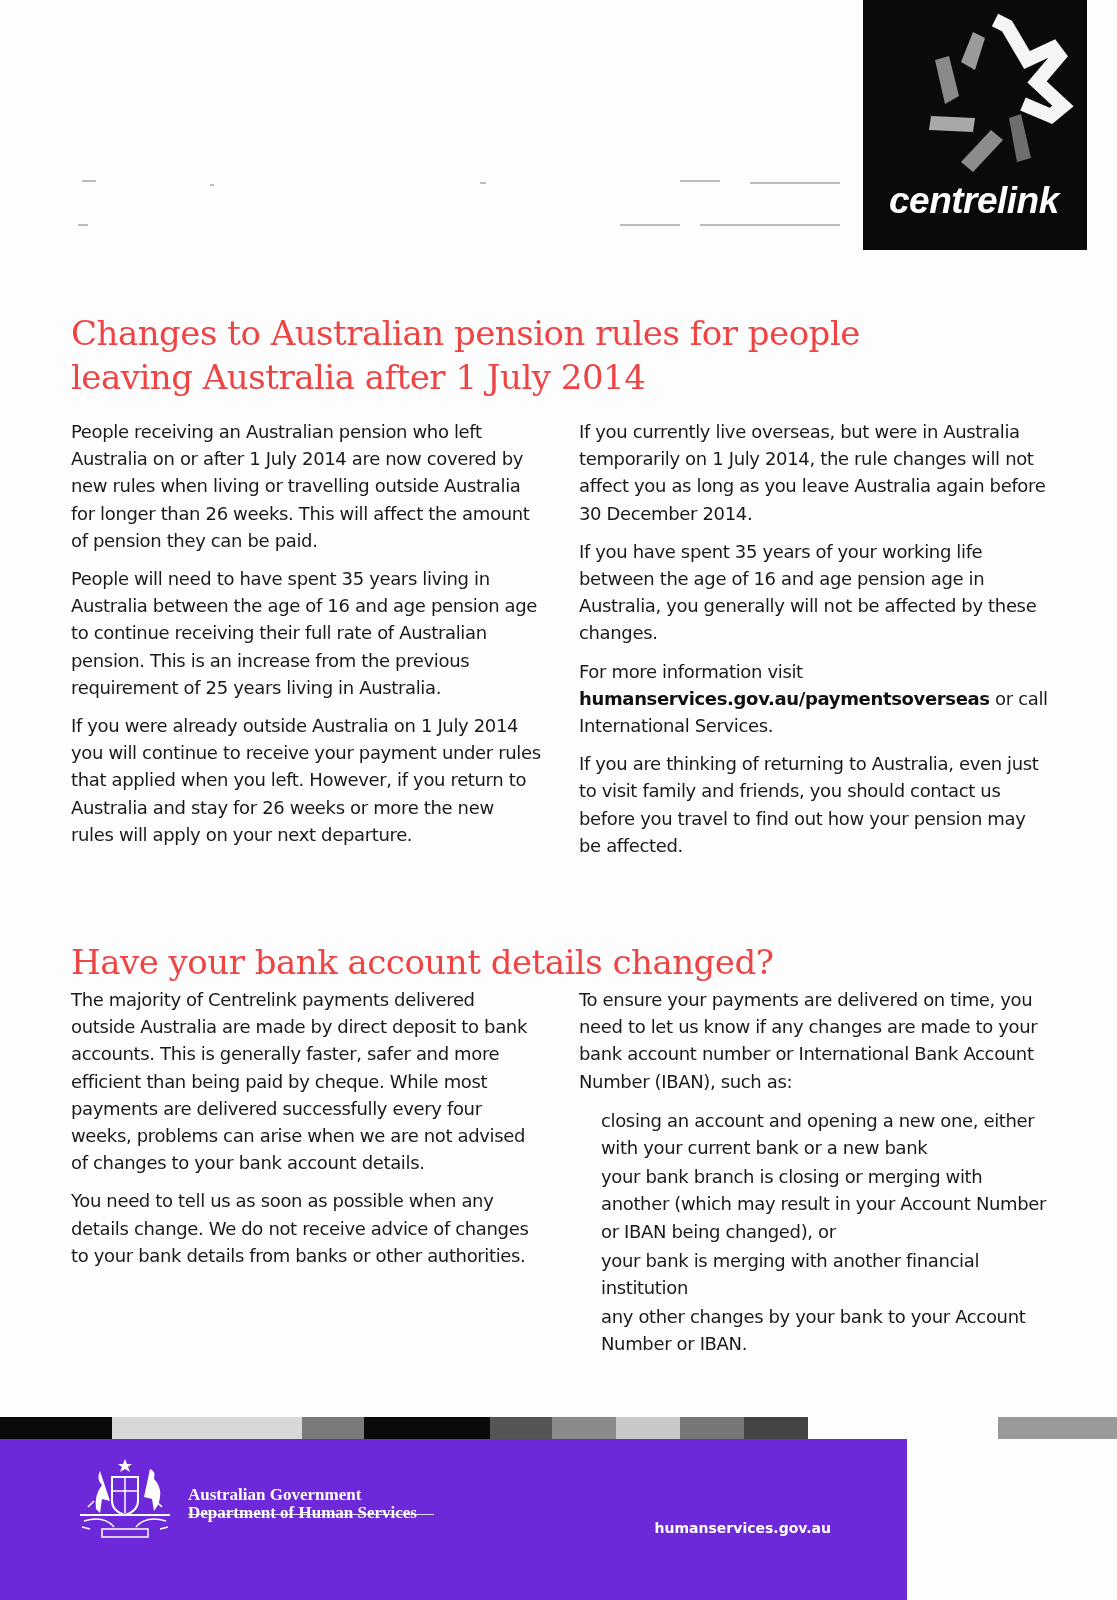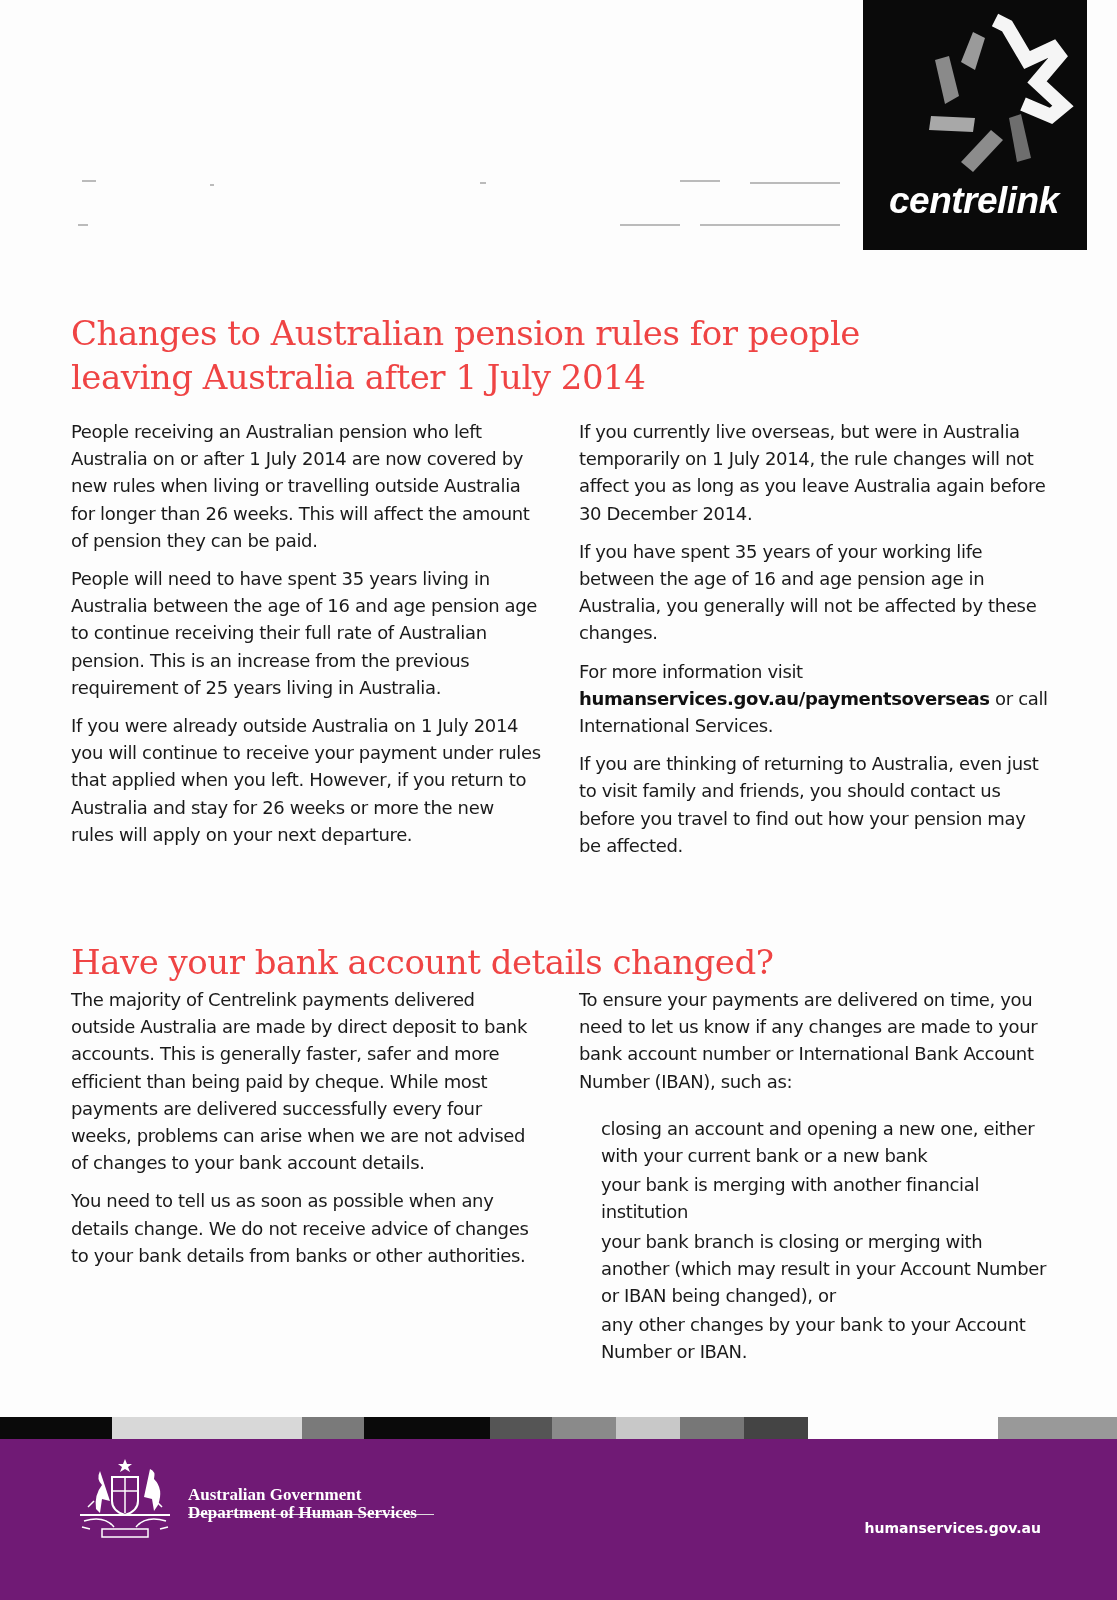--- a/index.html
+++ b/index.html
@@ -41,21 +41,21 @@
   .col-b2 { left: 579px; top: 986px; }
   .col-b2 ul { list-style: none; margin: 0; padding: 0 0 0 22px; }
   .col-b2 li { margin: 0 0 2px 0; }
   .bold-link { font-weight: bold; color: #111; text-decoration: none; }
 
   .footer-strip {
     position: absolute; left: 0; top: 1417px; width: 1117px; height: 22px; background: #0a0a0a;
   }
   .strip-seg { position: absolute; top: 0; height: 22px; }
   .footer {
-    position: absolute; left: 0; top: 1439px; width: 1117px; height: 161px; background: #701a75; text-align: right;
+    position: absolute; left: 0; top: 1439px; width: 907px; height: 161px; background: #6d28d9; text-align: right;
   }
   .crest { position: absolute; left: 70px; top: 16px; width: 110px; height: 94px; }
   .gov-text {
     position: absolute; left: 188px; color: #fff;
     font-family: "Liberation Serif", serif; font-weight: bold; font-size: 17px;
   }
   .gov-1 { top: 46px; }
   .gov-line { position: absolute; left: 188px; top: 75px; width: 246px; height: 1px; background: #ddd; }
   .gov-2 { top: 64px; }
   .footer-url {
@@ -109,25 +109,25 @@
 </div>
 
 <h2>Have your bank account details changed?</h2>
 
 <div class="col col-b1">
   <p>The majority of Centrelink payments delivered outside Australia are made by direct deposit to bank accounts. This is generally faster, safer and more efficient than being paid by cheque. While most payments are delivered successfully every four weeks, problems can arise when we are not advised of changes to your bank account details.</p>
   <p>You need to tell us as soon as possible when any details change. We do not receive advice of changes to your bank details from banks or other authorities.</p>
 </div>
 
 <div class="col col-b2">
-  <p style="margin-bottom:20px;">To ensure your payments are delivered on time, you need to let us know if any changes are made to your bank account number or International Bank Account Number (IBAN), such as:</p>
+  <p style="margin-bottom:12px;">To ensure your payments are delivered on time, you need to let us know if any changes are made to your bank account number or International Bank Account Number (IBAN), such as:</p>
   <ul>
     <li>closing an account and opening a new one, either with your current bank or a new bank</li>
+    <li>your bank branch is closing or merging with another (which may result in your Account Number or IBAN being changed), or</li>
     <li>your bank is merging with another financial institution</li>
-    <li>your bank branch is closing or merging with another (which may result in your Account Number or IBAN being changed), or</li>
     <li>any other changes by your bank to your Account Number or IBAN.</li>
   </ul>
 </div>
 
 <div class="footer-strip">
   <div class="strip-seg" style="left:112px;width:190px;background:#d8d8d8;"></div>
   <div class="strip-seg" style="left:302px;width:62px;background:#7a7a7a;"></div>
   <div class="strip-seg" style="left:490px;width:62px;background:#555;"></div>
   <div class="strip-seg" style="left:552px;width:64px;background:#8a8a8a;"></div>
   <div class="strip-seg" style="left:616px;width:64px;background:#c8c8c8;"></div>

